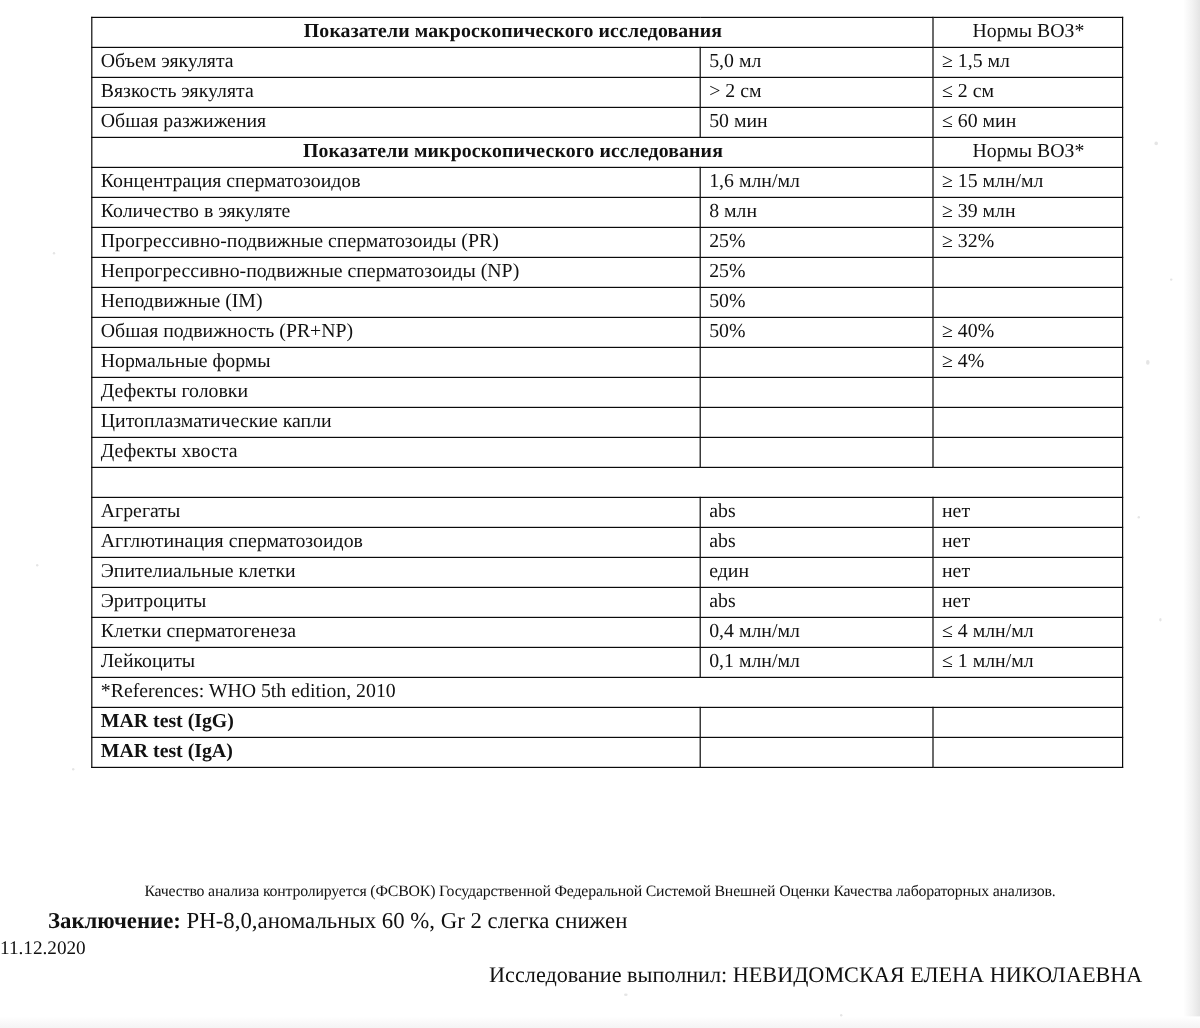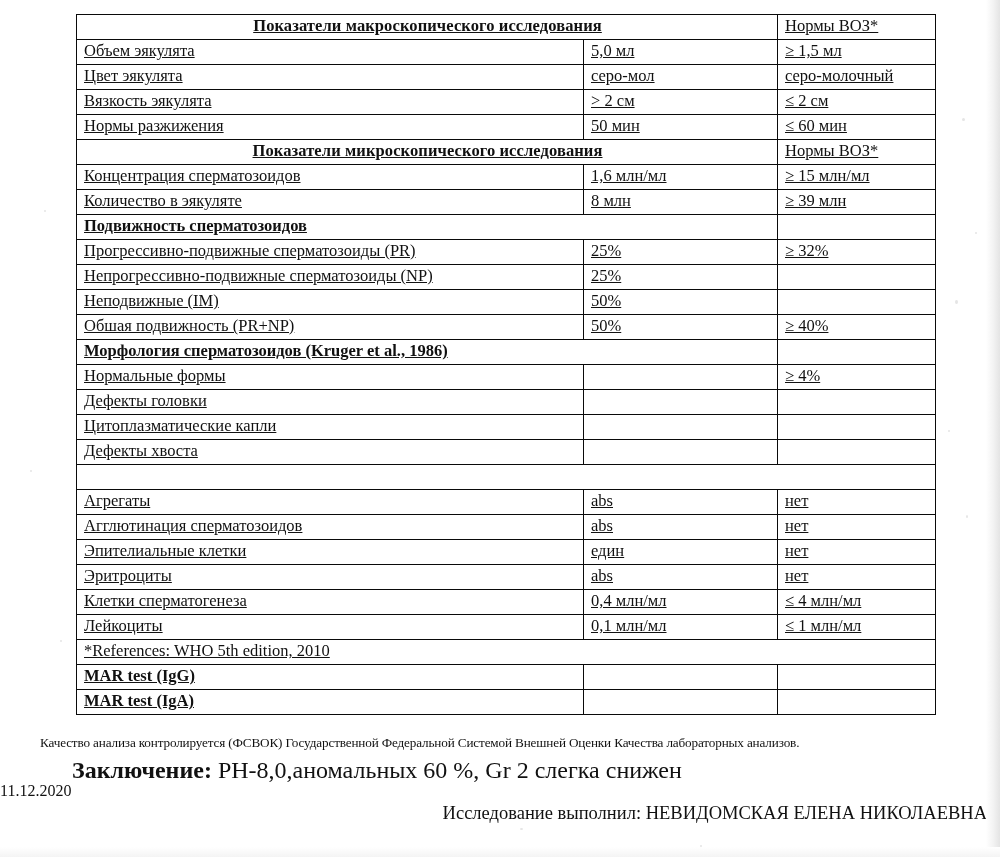--- a/index.html
+++ b/index.html
@@ -48,21 +48,20 @@
   }
 
   table.report {
     position: absolute;
     left: 76px;
     top: 14px;
     width: 859px;
     border-collapse: collapse;
     table-layout: fixed;
     font-size: 16.5px;
-    text-decoration: underline;
   }
   table.report td {
     border: 1.6px solid #0a0a0a;
     padding: 1px 6px 3px 7px;
     height: 20px;
     line-height: 1.08;
     vertical-align: middle;
     white-space: nowrap;
     overflow: hidden;
   }
@@ -72,21 +71,21 @@
 
   .section-head {
     text-align: center;
     font-weight: bold;
     letter-spacing: .1px;
   }
   .group-head {
     font-weight: bold;
   }
   .norm-head {
-    text-align: left;
+    text-align: center;
     font-weight: normal;
     padding-left: 9px;
   }
   .spacer-row td {
     height: 22px;
     border-left: 1.6px solid #0a0a0a;
     border-right: 1.6px solid #0a0a0a;
   }
   .refs {
     font-weight: normal;
@@ -96,47 +95,46 @@
 
   
   .quality-note {
     position: absolute;
     left: 40px;
     top: 735px;
     width: 920px;
     font-size: 13.2px;
     letter-spacing: -0.15px;
     white-space: nowrap;
+    text-align: center;
   }
   .conclusion {
     position: absolute;
     left: 40px;
     top: 757px;
-    font-size: 24px;
+    font-size: 19px;
     white-space: nowrap;
-    margin-left: 32px;
   }
   .conclusion .label { font-weight: bold; }
   .date-line {
     position: absolute;
     left: 0;
     top: 782px;
     width: 944px;
     text-align: left;
     font-size: 16px;
   }
   .performer-line {
     position: absolute;
     left: 0;
     top: 803px;
     width: 952px;
     text-align: right;
     font-size: 18.5px;
     white-space: nowrap;
-    padding-left: 35px;
   }
 </style>
 </head>
 <body>
 
 <div class="doc">
 
   <table class="report">
     <colgroup>
       <col class="c-name">
@@ -149,34 +147,29 @@
         <td class="section-head" colspan="2">Показатели макроскопического исследования</td>
         <td class="norm-head">Нормы ВОЗ*</td>
       </tr>
 
       <tr>
         <td>Объем эякулята</td>
         <td>5,0 мл</td>
         <td>≥ 1,5 мл</td>
       </tr>
 
-      <tr>
-        <td>Цвет эякулята</td>
-        <td>серо-мол</td>
-        <td>серо-молочный</td>
-      </tr>
 
       <tr>
         <td>Вязкость эякулята</td>
         <td>&gt; 2 см</td>
         <td>≤ 2 см</td>
       </tr>
 
       <tr>
-        <td>Нормы разжижения</td>
+        <td>Обшая разжижения</td>
         <td>50 мин</td>
         <td>≤ 60 мин</td>
       </tr>
 
       <tr>
         <td class="section-head" colspan="2">Показатели микроскопического исследования</td>
         <td class="norm-head">Нормы ВОЗ*</td>
       </tr>
 
       <tr>
@@ -184,24 +177,20 @@
         <td>1,6 млн/мл</td>
         <td>≥ 15 млн/мл</td>
       </tr>
 
       <tr>
         <td>Количество в эякуляте</td>
         <td>8  млн</td>
         <td>≥ 39 млн</td>
       </tr>
 
-      <tr>
-        <td class="group-head" colspan="2">Подвижность сперматозоидов</td>
-        <td></td>
-      </tr>
 
       <tr>
         <td>Прогрессивно-подвижные сперматозоиды (PR)</td>
         <td>25%</td>
         <td>≥ 32%</td>
       </tr>
 
       <tr>
         <td>Непрогрессивно-подвижные сперматозоиды (NP)</td>
         <td>25%</td>
@@ -213,24 +202,20 @@
         <td>50%</td>
         <td></td>
       </tr>
 
       <tr>
         <td>Обшая подвижность (PR+NP)</td>
         <td>50%</td>
         <td>≥ 40%</td>
       </tr>
 
-      <tr>
-        <td class="group-head" colspan="2">Морфология сперматозоидов (Kruger et al., 1986)</td>
-        <td></td>
-      </tr>
 
       <tr>
         <td>Нормальные формы</td>
         <td></td>
         <td>≥ 4%</td>
       </tr>
 
       <tr>
         <td>Дефекты головки</td>
         <td></td>

